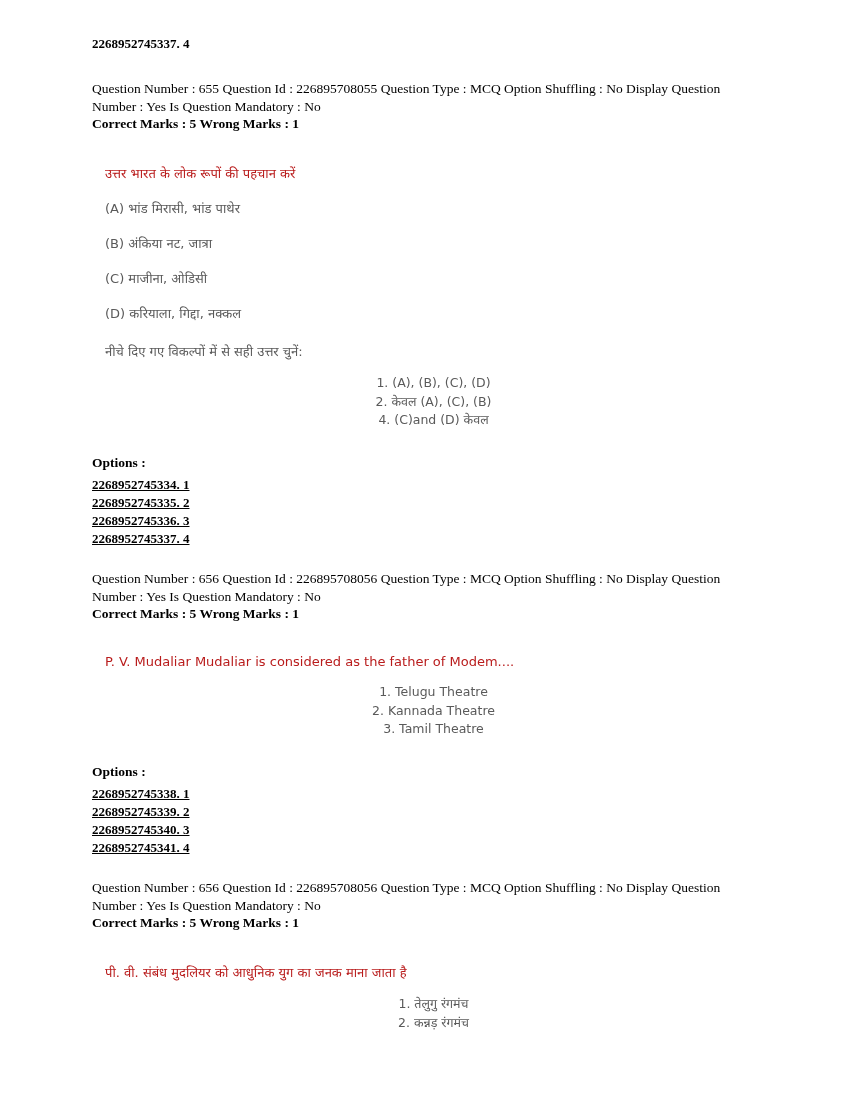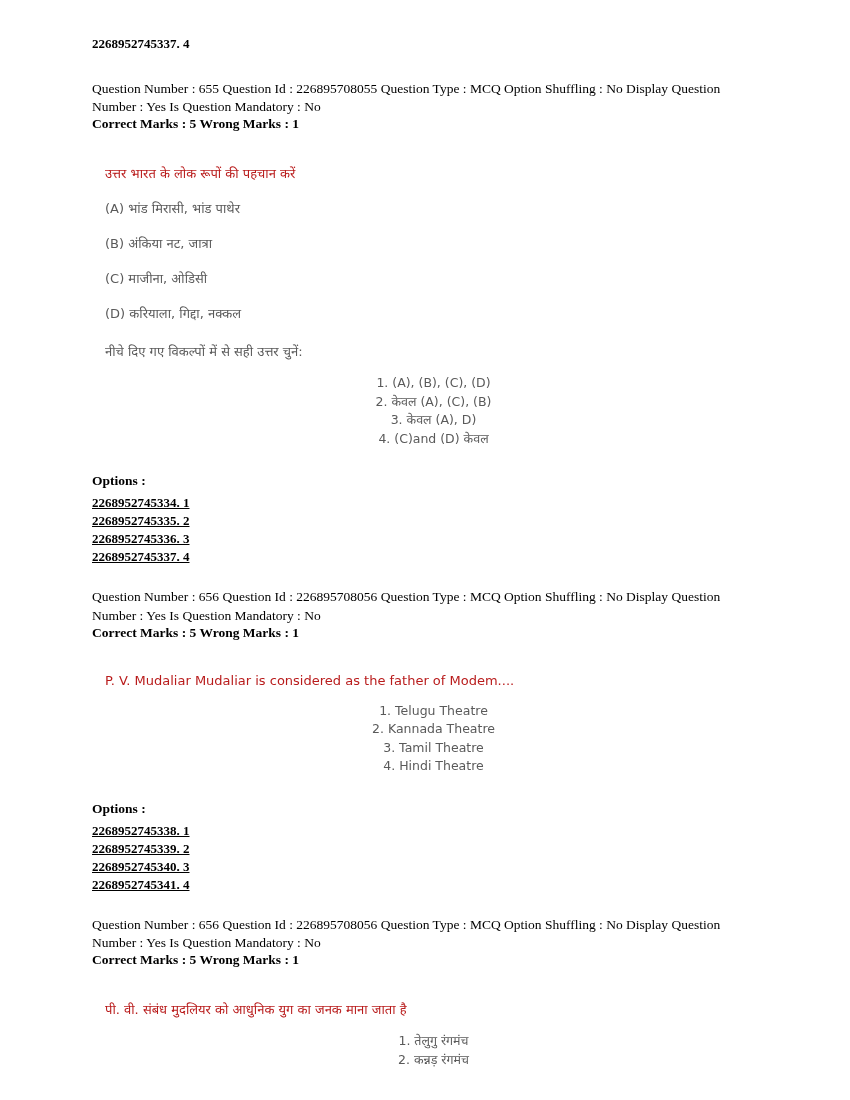--- a/index.html
+++ b/index.html
@@ -92,21 +92,20 @@
     <div class="choice">(A) भांड मिरासी, भांड पाथेर</div>
     <div class="choice">(B) अंकिया नट, जात्रा</div>
     <div class="choice">(C) माजीना, ओडिसी</div>
     <div class="choice">(D) करियाला, गिद्दा, नक्कल</div>
 
     <div class="instruction">नीचे दिए गए विकल्पों में से सही उत्तर चुनें:</div>
 
     <div class="answers">
       <div class="answer">1. (A), (B), (C), (D)</div>
       <div class="answer">2. केवल (A), (C), (B)</div>
-      <div class="answer">3. केवल (A), D)</div>
       <div class="answer">4. (C)and (D) केवल</div>
     </div>
 
     <div class="options-label">Options :</div>
     <div class="option-ids">
       <div class="option-id">2268952745334. 1</div>
       <div class="option-id">2268952745335. 2</div>
       <div class="option-id">2268952745336. 3</div>
       <div class="option-id">2268952745337. 4</div>
     </div>
@@ -115,21 +114,20 @@
   <div class="q-block gap-before-q">
     <div class="meta">Question Number : 656 Question Id : 226895708056 Question Type : MCQ Option Shuffling : No Display Question Number : Yes Is Question Mandatory : No</div>
     <div class="marks">Correct Marks : 5 Wrong Marks : 1</div>
 
     <div class="stem">P. V. Mudaliar Mudaliar is considered as the father of Modem....</div>
 
     <div class="answers">
       <div class="answer">1. Telugu Theatre</div>
       <div class="answer">2. Kannada Theatre</div>
       <div class="answer">3. Tamil Theatre</div>
-      <div class="answer">4. Hindi Theatre</div>
     </div>
 
     <div class="options-label">Options :</div>
     <div class="option-ids">
       <div class="option-id">2268952745338. 1</div>
       <div class="option-id">2268952745339. 2</div>
       <div class="option-id">2268952745340. 3</div>
       <div class="option-id">2268952745341. 4</div>
     </div>
   </div>

